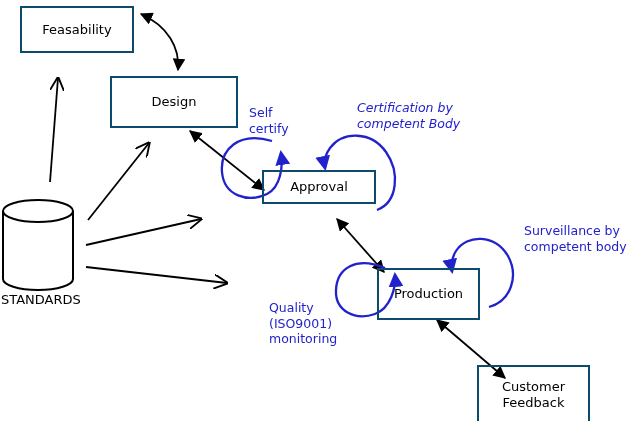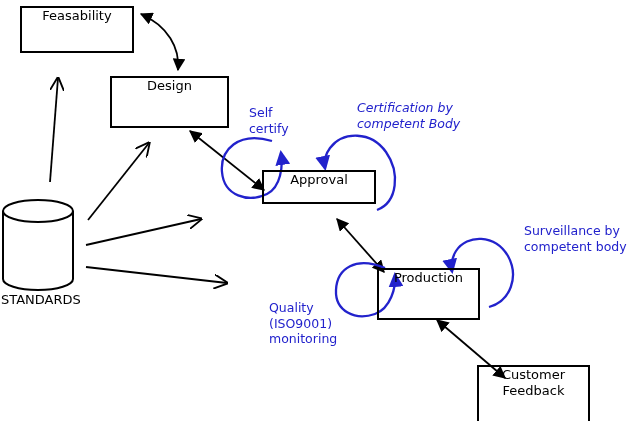--- a/index.html
+++ b/index.html
@@ -21,24 +21,24 @@
   #svg-layer {
     position: absolute;
     left: 0;
     top: 0;
     width: 633px;
     height: 421px;
   }
   .node-box {
     position: absolute;
     box-sizing: border-box;
-    border: 2px solid #000000;
+    border: 2px solid #0c4a6e;
     background: transparent;
     display: flex;
-    align-items: flex-start;
+    align-items: center;
     justify-content: center;
     text-align: center;
     color: #000000;
     font-size: 13px;
     line-height: 16px;
     font-family: "DejaVu Sans", sans-serif;
   }
   .node-label {
     display: block;
     white-space: pre-line;
@@ -107,21 +107,21 @@
 
     <path d="M 385 268 C 356 256 337 268 336 290 C 335 311 355 321 375 314 C 391 308 396 287 395 275" fill="none" stroke="#2222cc" stroke-width="2.3" marker-end="url(#arrow-blue)"></path>
 
     <path d="M 489 307 C 511 301 519 276 508 256 C 495 234 467 234 456 251 C 451 259 451 266 452 271" fill="none" stroke="#2222cc" stroke-width="2.3" marker-end="url(#arrow-blue)"></path>
   </svg>
 
   <div class="node-box" style="left:20px; top:6px; width:114px; height:47px;">
     <span class="node-label">Feasability</span>
   </div>
 
-  <div class="node-box" style="left:110px; top:76px; width:119px; height:52px;">
+  <div class="node-box" style="left:110px; top:76px; width:128px; height:52px;">
     <span class="node-label">Design</span>
   </div>
 
   <div class="node-box" style="left:262px; top:170px; width:114px; height:34px;">
     <span class="node-label">Approval</span>
   </div>
 
   <div class="node-box" style="left:377px; top:268px; width:103px; height:52px;">
     <span class="node-label">Production</span>
   </div>

